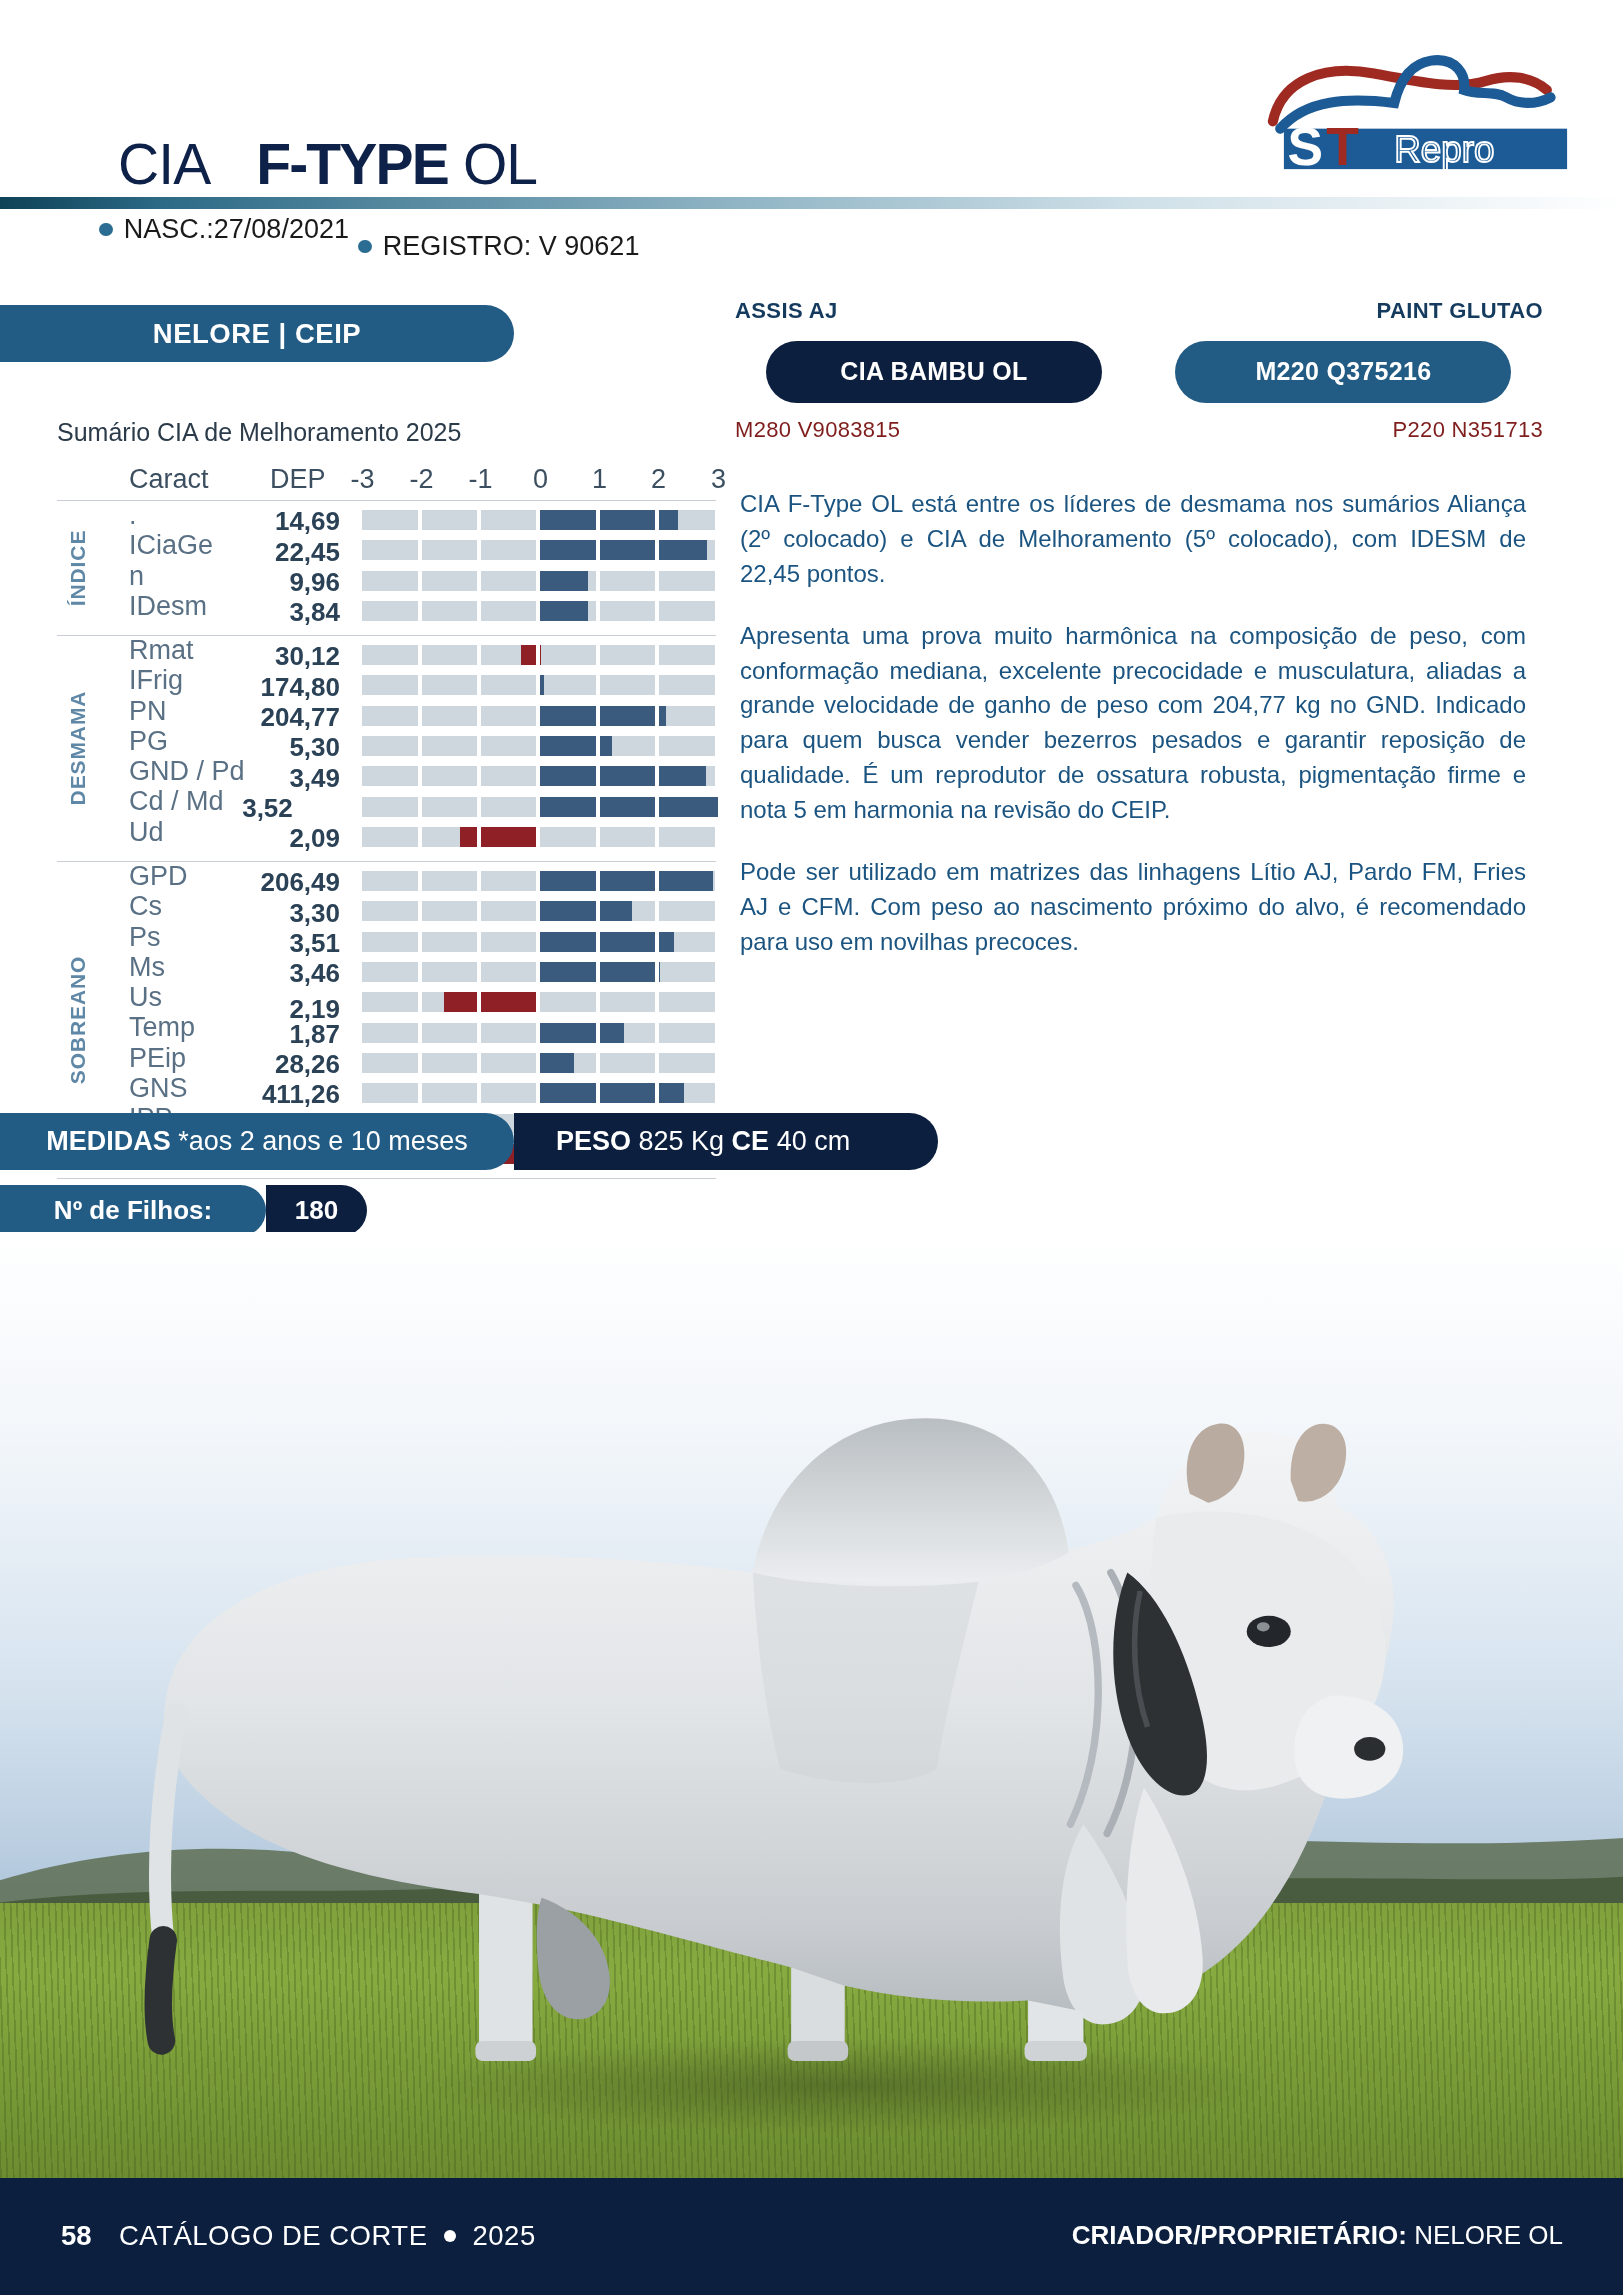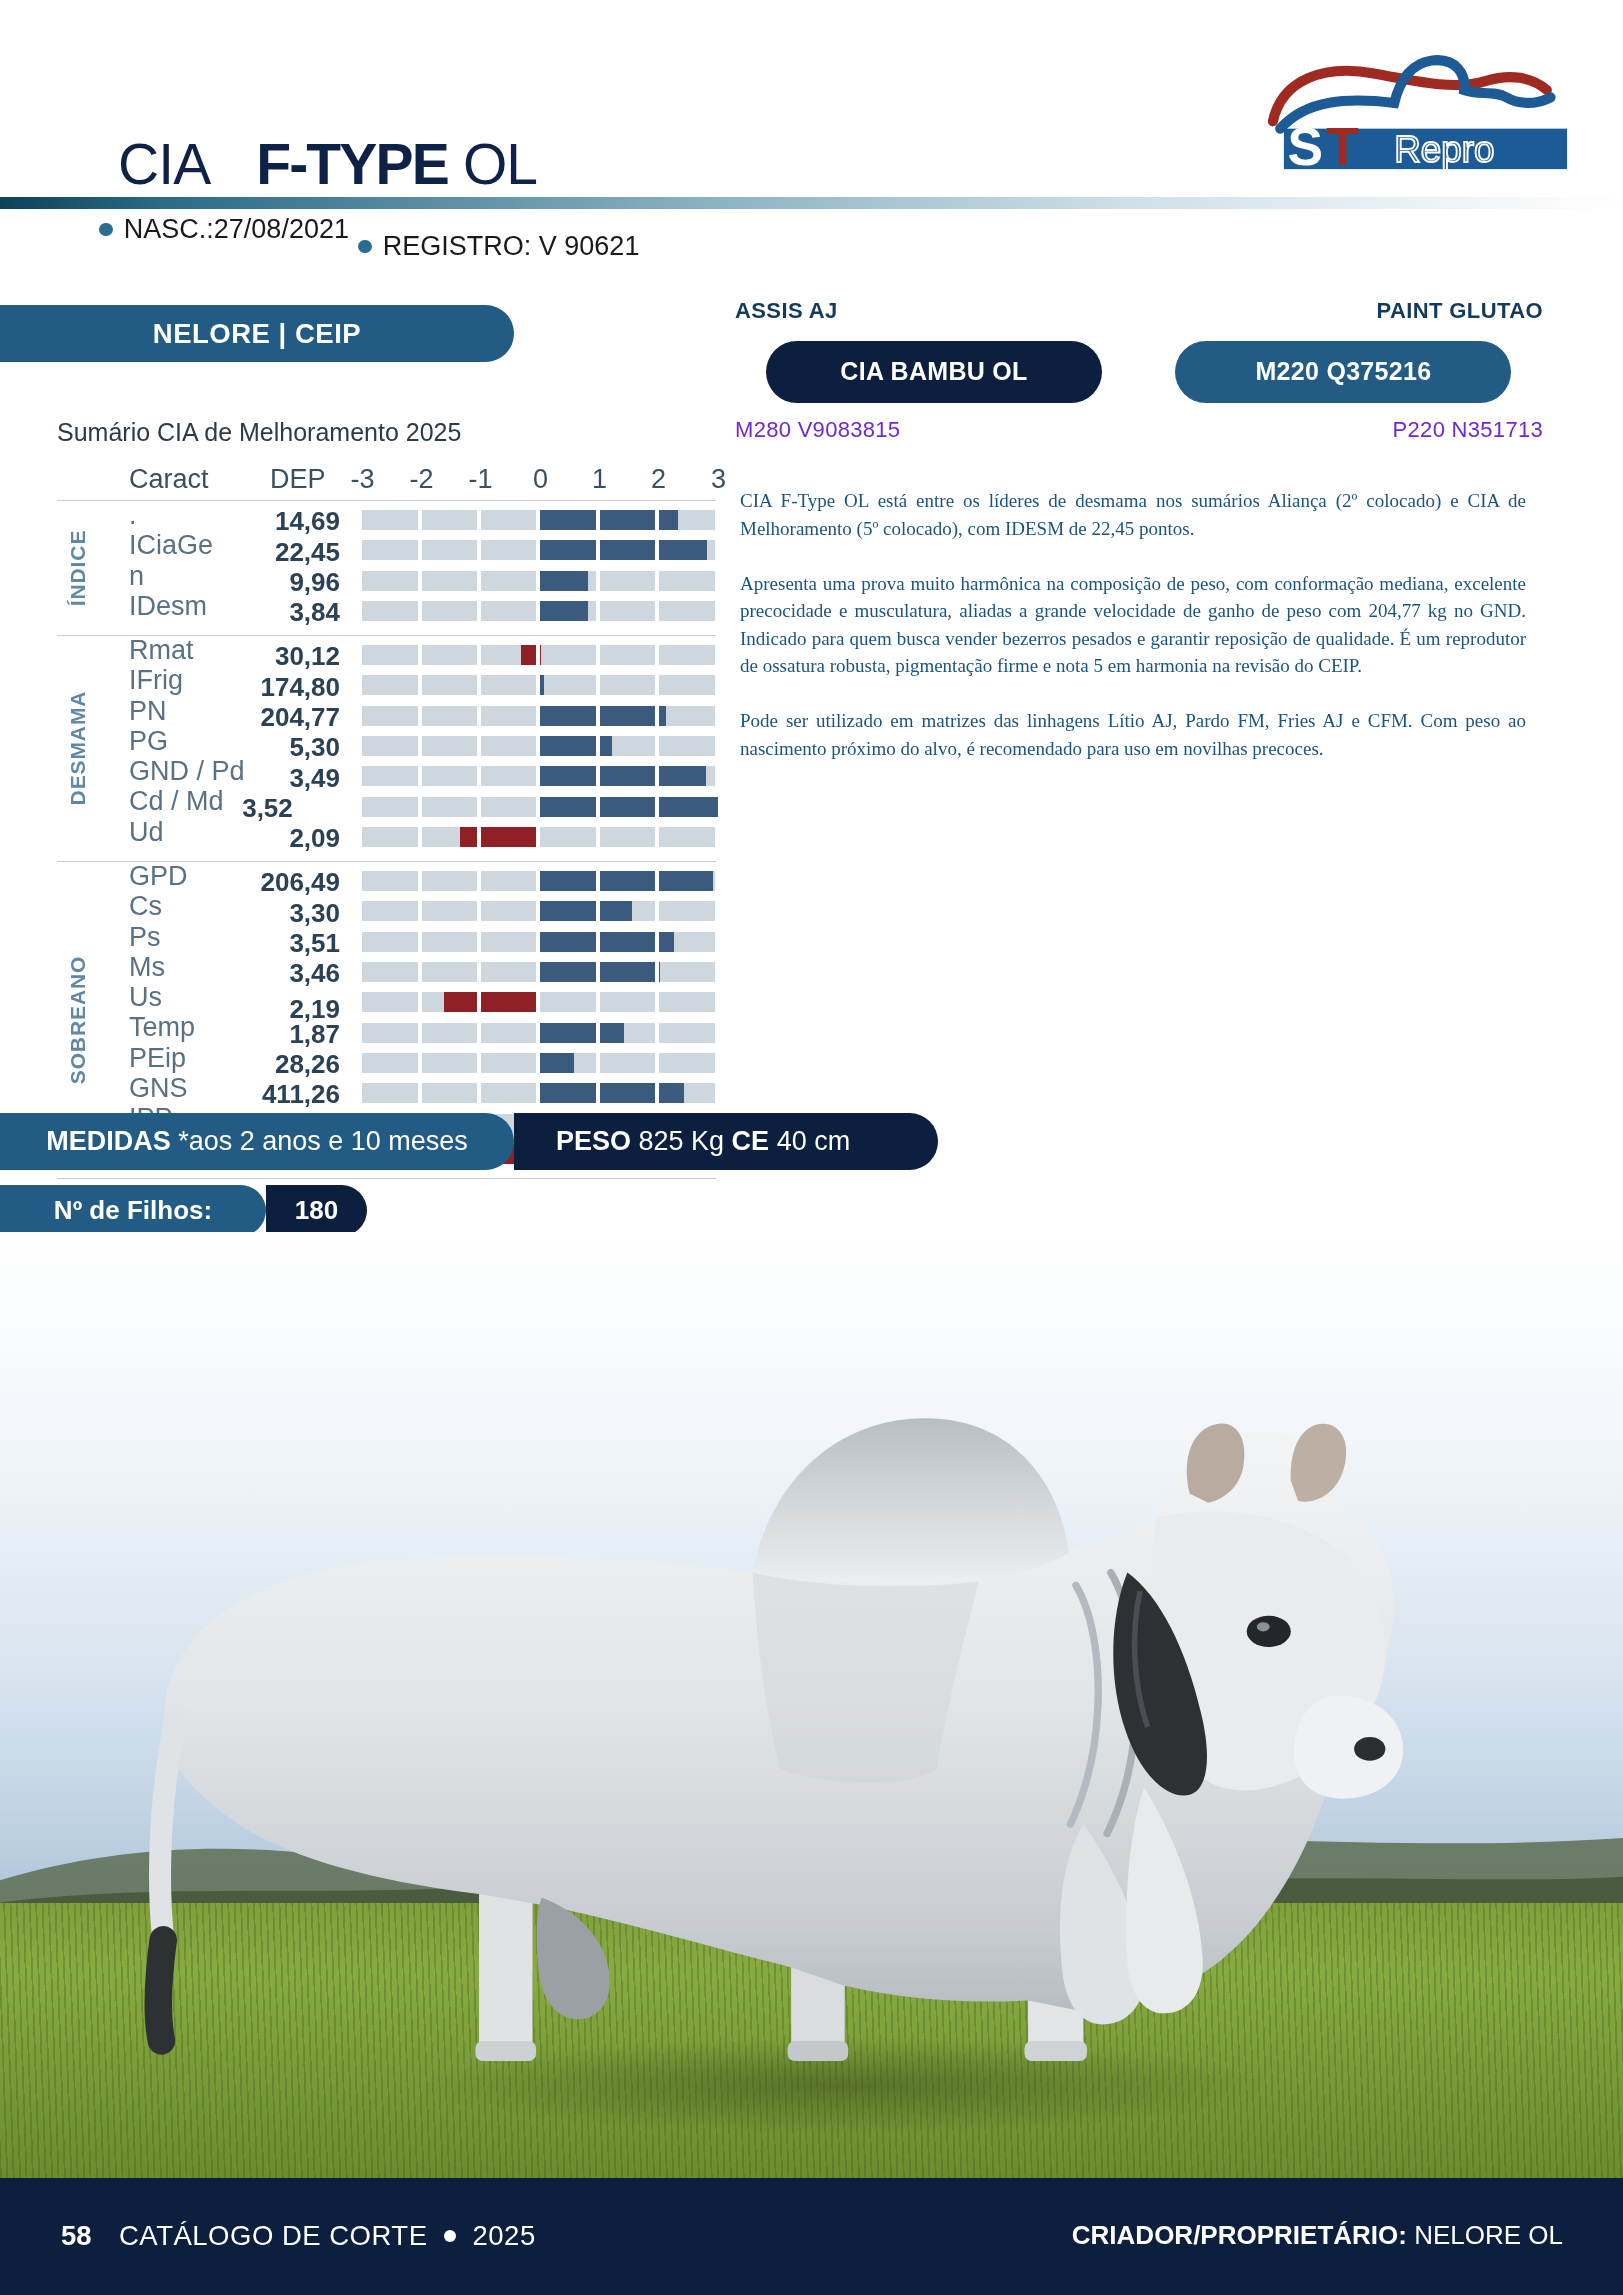--- a/index.html
+++ b/index.html
@@ -47,21 +47,21 @@
   .ped-col.left  { left:0; text-align:left; }
   .ped-col.right { left:422px; text-align:right; }
   .ped-top { font-size:22px; font-weight:700; color:#143a5e; letter-spacing:0.4px; }
   .ped-pill {
     margin-top:16.5px; height:62px; border-radius:31px;
     display:flex; align-items:center; justify-content:center;
     color:#fff; font-size:25px; font-weight:700; letter-spacing:0.3px;
   }
   .ped-col.left  .ped-pill { background:#0c1f3f; width:336px; margin-left:31px; }
   .ped-col.right .ped-pill { background:#225b83; width:336px; margin-left:18.4px; }
-  .ped-bottom { margin-top:14.7px; font-size:22px; font-weight:500; color:#6d28d9; letter-spacing:0.3px; }
+  .ped-bottom { margin-top:14.7px; font-size:22px; font-weight:500; color:#7f1d1d; letter-spacing:0.3px; }
 
   
   #summary { position:absolute; left:57px; top:418px; width:661px; }
   #summary-title { font-size:25px; font-weight:400; color:#2b3b49; margin-bottom:13px; }
 
   #tbl { position:relative; width:661px; }
   .hr-line { height:0.9px; background:#c8ced4; width:659px; }
 
   .colhead { position:relative; height:40px; }
   .colhead .lbl { position:absolute; top:3.7px; font-size:27px; color:#3c4f60; font-weight:400; }
@@ -124,22 +124,22 @@
   #fil-right {
     position:absolute; left:266px; top:0; height:51px; width:101px;
     background:#0c1f3f; border-radius:0 26px 26px 0;
     display:flex; align-items:center; justify-content:center;
   }
   #fil-right span { color:#fff; font-size:26px; font-weight:700; }
 
   
   #desc { position:absolute; left:740px; top:487px; width:786px; }
   #desc p {
-    font-size:19px; line-height:1.45; color:#1b5480;
-    text-align:justify; margin-bottom:27.5px; font-weight:500;font-family:Liberation Serif, serif;
+    font-size:24px; line-height:1.45; color:#1b5480;
+    text-align:justify; margin-bottom:27.5px; font-weight:500;
   }
   #desc p:last-child { margin-bottom:0; }
 
   
   #photo { position:absolute; left:0; top:1232px; width:1624px; height:946px; overflow:hidden; }
   .sky { position:absolute; inset:0; background:linear-gradient(to bottom,#ffffff 0%,#f2f6fa 22%,#d6e3ef 48%,#b9cde0 66%,#9fb9d2 76%); }
   .hills { position:absolute; left:0; bottom:248px; width:1624px; height:138px; }
   .grass { position:absolute; left:0; bottom:0; width:1624px; height:275px;
            background:linear-gradient(to bottom,#7fa03c 0%,#88ab41 25%,#7a9c38 60%,#6c8c30 100%); }
   .grass:after {

